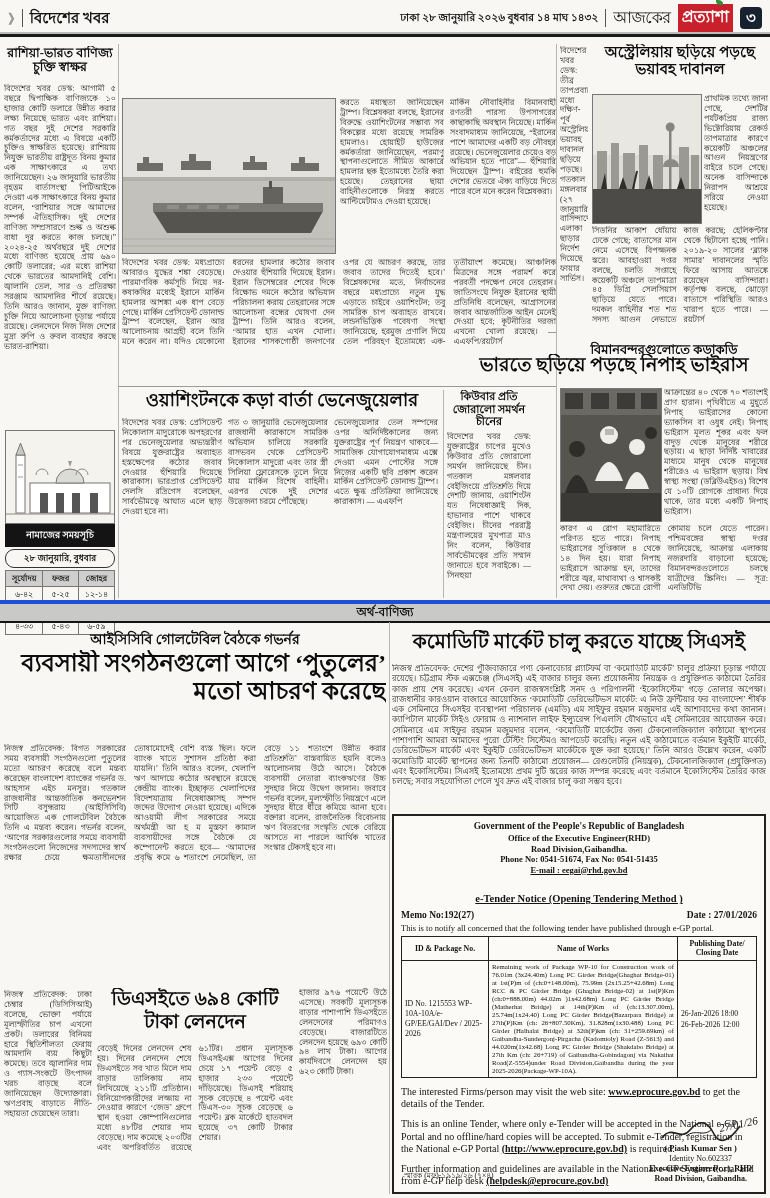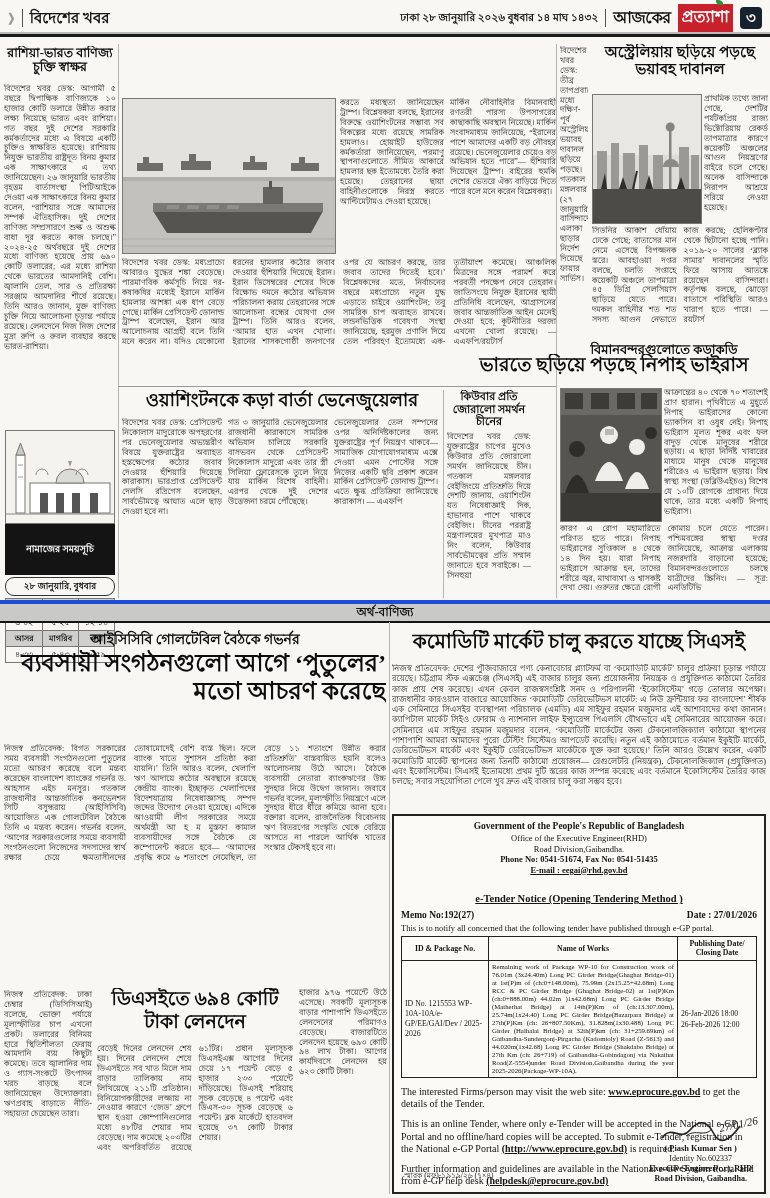--- a/index.html
+++ b/index.html
@@ -17,44 +17,44 @@
   
   #masthead{position:absolute;left:0;top:0;width:770px;height:34px;}
   #masthead .inner{position:absolute;left:8px;right:8px;top:6px;height:24px;
       display:flex;align-items:center;justify-content:space-between;}
   .sec-label{font-size:15px;font-weight:bold;}
   .mh-left{display:flex;align-items:center;gap:7px;}
   .mh-right{display:flex;align-items:center;gap:7px;}
   .orn{color:#9a9a9a;font-size:13px;}
   .vbar{width:1px;height:18px;background:#555;}
   .dateline{font-size:10.5px;font-weight:bold;}
-  .logo-black{font-size:16px;font-weight:bold;letter-spacing:-0.5px;}
+  .logo-black{font-size:16px;font-weight:normal;letter-spacing:-0.5px;}
   .logo-red{font-size:16px;font-weight:bold;color:#fff;background:#c9212b;padding:0 4px 1px 4px;position:relative;}
   .leaf{position:absolute;top:-4px;right:10px;width:7px;height:5px;background:#2f8f3a;border-radius:0 70% 0 70%;}
   .pagebadge{width:22px;height:22px;background:#16222e;color:#fff;border-radius:4px;
       display:flex;align-items:center;justify-content:center;font-size:15px;font-weight:bold;}
   .rule-thick{position:absolute;left:0;top:34px;width:770px;height:3px;background:#1a1a1a;box-shadow:0 -2px 0 #bbb;}
   
   .photo{border:1px solid #777;background:#d8d8d6;overflow:hidden;}
   
-  .pw-title{background:#141414;color:#fff;font-size:9.5px;font-weight:bold;text-align:center;padding:18px 0;}
+  .pw-title{background:#141414;color:#fff;font-size:9.5px;font-weight:bold;text-align:center;padding:4px 0;}
   .pw-date{border:1px solid #333;border-radius:9px;font-size:9px;font-weight:bold;text-align:center;padding:1px 0;margin:2px 0;}
   .pw-table{width:100%;border-collapse:collapse;}
   .pw-table td{border:1px solid #777;text-align:center;font-size:8px;padding:1px 0;}
   .pw-table td.h{background:#cfcfcd;font-weight:bold;}
   
   #econ-bar{position:absolute;left:0;top:600px;width:770px;height:17px;background:#c9c9c7;
      border-top:4px solid #1d4ed8;border-bottom:2.5px solid #141414;
      display:flex;align-items:center;justify-content:center;font-size:12px;font-weight:bold;}
   
   #tender{position:absolute;left:392px;top:814px;width:374px;height:380px;border:2px solid #222;
       background:#fbfaf7;font-family:"Liberation Serif","DejaVu Serif",serif;padding:5px 7px;box-sizing:border-box;overflow:hidden;}
   #tender .c{text-align:center;line-height:1.25;}
   .t-org1{font-size:9.5px;font-weight:bold;}
-  .t-org2,.t-org3{font-size:8.5px;font-weight:normal;}
+  .t-org2,.t-org3{font-size:8.5px;font-weight:bold;}
   .t-ph{font-size:8.5px;font-weight:bold;}
   .t-em{font-size:8.5px;font-weight:bold;text-decoration:underline;}
   .t-title{font-size:10.5px;font-weight:bold;text-decoration:underline;margin-top:17px;}
   .t-memo{display:flex;justify-content:space-between;font-size:9.5px;font-weight:bold;margin-top:4px;}
   .t-intro{font-size:8.5px;margin-top:3px;line-height:1.25;}
   .t-table{width:100%;border-collapse:collapse;margin-top:3px;}
   .t-table td,.t-table th{border:1px solid #222;vertical-align:middle;padding:2px 3px;}
   .t-table th{font-size:7.8px;text-align:center;line-height:1.2;}
   .t-id{font-size:7.8px;width:80px;line-height:1.3;}
   .t-works{font-size:6.8px;line-height:1.18;text-align:justify;}

